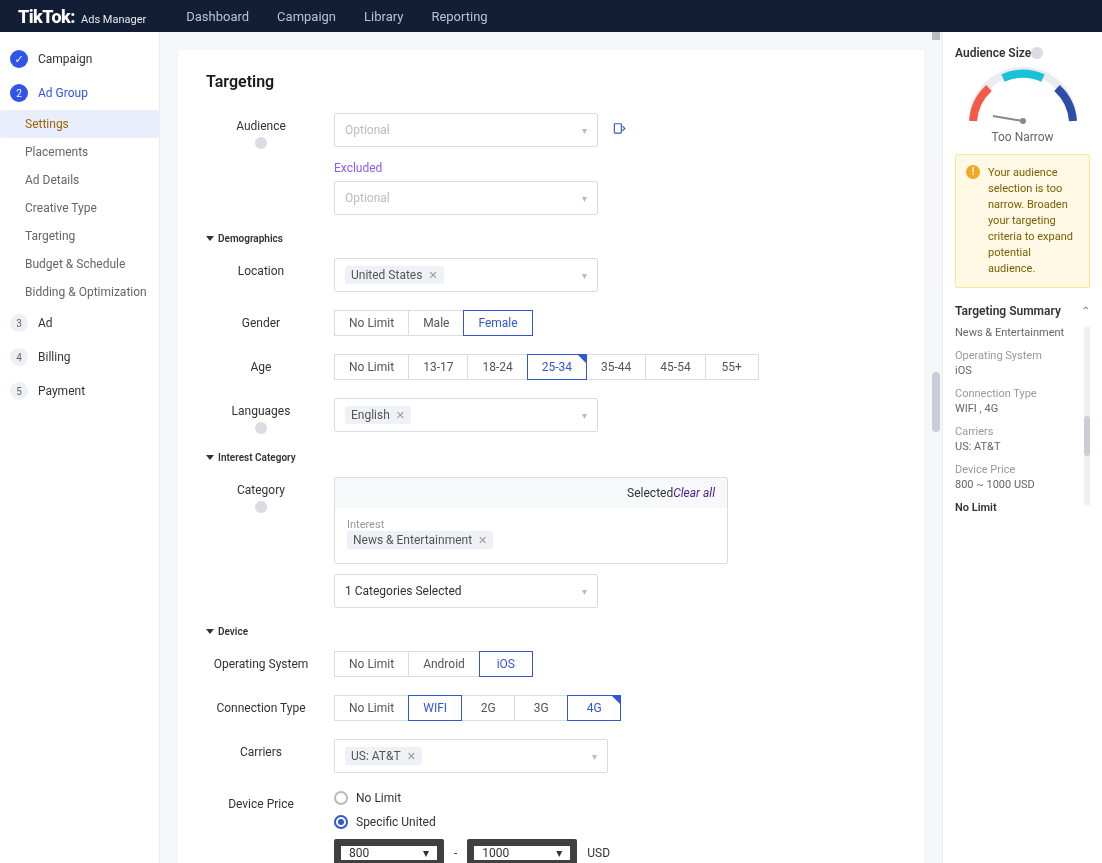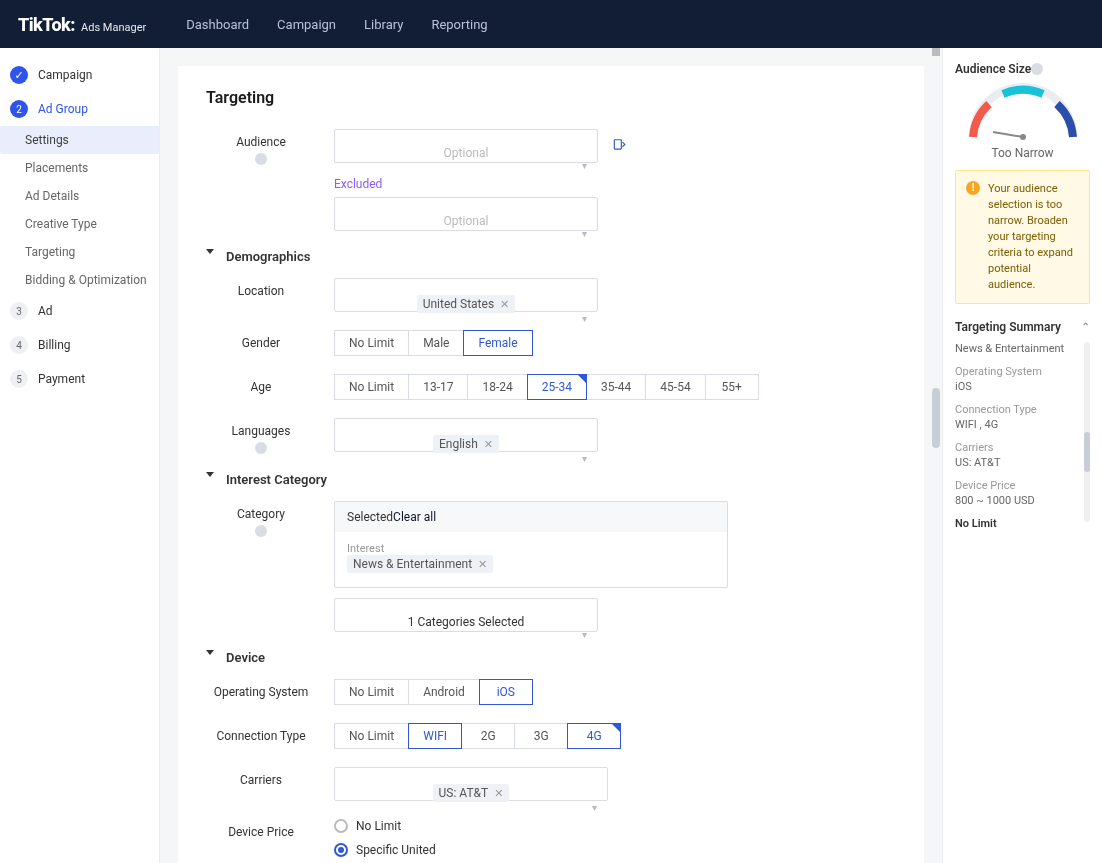--- a/index.html
+++ b/index.html
@@ -1,73 +1,73 @@
 <!DOCTYPE html>
 <html><head>
 <meta charset="utf-8">
 <style>
   * { box-sizing: border-box; margin: 0; padding: 0; }
   body { font-family: -apple-system, BlinkMacSystemFont, "Segoe UI", Roboto, Helvetica, Arial, sans-serif; font-size: 12px; background: #f5f6f8; width: 1102px; height: 863px; overflow: hidden; color: #333; }
 
   
-  .topnav { height: 48px; background: #121e36; color: #fff; display: flex; align-items: center; padding: 0 18px; }
+  .topnav { height: 32px; background: #121e36; color: #fff; display: flex; align-items: center; padding: 0 18px; }
   .brand { display: flex; align-items: baseline; gap: 6px; }
   .brand-logo { font-weight: 800; font-size: 18px; letter-spacing: -0.5px; color:#fff;}
   .brand-sub { font-size: 11px; opacity: .9; }
   .topnav-links { display: flex; gap: 28px; margin-left: 40px; }
   .topnav-links a { color: #b8c2d8; font-size: 13px; text-decoration: none; }
 
   
   .wrap { display: grid; grid-template-columns: 160px 1fr 160px; height: calc(863px - 40px); }
 
   
   .sidebar { background: #fff; border-right: 1px solid #eaecf0; padding-top: 10px; }
   .step { display: flex; align-items: center; gap: 10px; padding: 8px 10px 8px 10px; cursor: pointer; color: #333; }
   .step .num { width: 18px; height: 18px; border-radius: 50%; display: inline-flex; align-items: center; justify-content: center; font-size: 10px; background: #eef0f4; color: #666; }
   .step.done .check { width:18px;height:18px;border-radius:50%;background:#2f54eb;color:#fff;display:flex;align-items:center;justify-content:center;font-size:11px;}
   .step.active { color: #2f54eb; }
   .step.active .num { background: #2f54eb; color: #fff; }
   .subitems { padding-left: 0px; }
   .subitem { padding: 7px 10px 7px 25px; color: #666; font-size: 12px; cursor: pointer; }
-  .subitem.active { background: #e8eefc; color: #404040; border-radius: 2px; }
+  .subitem.active { background: #e8eefc; color: #a16207; border-radius: 2px; }
 
   
   .main-outer { position: relative; }
   .main-scrollbar { position: absolute; right: 0; top: 0; width: 12px; height: 100%; background: #f5f6f8; }
   .main-scrollbar::after { content:""; position:absolute; left:2px; top:0px; width:8px; height:8px; background:#bbb; border-radius:0;}
   .main-scrollbar .thumb { position:absolute; left:2px; top:340px; width:8px; height:60px; background:#c9ced6; border-radius:4px;}
   .panel { background: #fff; margin: 18px; padding: 22px 28px 30px; height: calc(100% - 36px); overflow: hidden; }
 
   h2.section-title { font-size: 16px; font-weight: 600; color: #1a1a1a; margin-bottom: 22px; }
-  .subsection { display:flex; gap:12px; font-weight:600; font-size:13px; color:#333; margin: 10px 0 14px; }
+  .subsection { display:flex; align-items:center; gap:4px; font-weight:600; font-size:10px; color:#333; margin: 10px 0 14px; }
   .caret { width:0;height:0;border-left:4px solid transparent;border-right:4px solid transparent;border-top:5px solid #333;display:inline-block;}
 
   .field-row { display: flex; align-items: flex-start; margin-bottom: 18px; }
   .field-row > .label { width: 128px; text-align: right; padding-right: 18px; padding-top: 6px; color: #333; font-size:12px; display:flex; justify-content:flex-end; align-items:center; gap:4px;flex-direction:column;}
   .field-row > .control { flex: 0 0 auto; }
   .info-ic { width:12px;height:12px;border-radius:50%;background:#d9dce2;display:inline-block;}
 
-  .select { position:relative; width: 264px; height: 28px; border: 1px solid #d9dce2; border-radius: 2px; background:#fff; display:flex; align-items:center; padding: 16px 10px; color:#bbb; font-size:12px;flex-direction:column;}
+  .select { position:relative; width: 264px; height: 28px; border: 1px solid #d9dce2; border-radius: 2px; background:#fff; display:flex; align-items:center; padding: 16px 10px; color:#bbb; font-size:12px;}
   .select.filled { color:#333; }
   .select .arrow { margin-left:auto; color:#bbb; font-size:10px;}
 
   .file-icon { margin-left:14px; color:#3157d6; font-size:14px; }
 
   .tag { display:inline-flex; align-items:center; background:#eef1f6; border-radius:2px; padding:2px 6px; font-size:12px; color:#555; gap:6px;}
   .tag .x { color:#999; font-size:11px; cursor:pointer;}
 
   .btngrp { display:flex; }
   .btngrp .seg { border:1px solid #d9dce2; padding:5px 14px; font-size:12px; background:#fff; color:#555; margin-left:-1px; cursor:pointer; min-width:54px; text-align:center;}
   .btngrp .seg:first-child{margin-left:0;}
   .btngrp .seg.sel { border-color:#3157d6; color:#3157d6; position:relative; z-index:1;}
   .btngrp .seg.sel.corner::after { content:""; position:absolute; right:0; top:0; width:0;height:0; border-top:8px solid #3157d6; border-left:8px solid transparent;}
 
   .cat-box { border:1px solid #d9dce2; width: 394px; border-radius:2px;}
-  .cat-head { display:flex; justify-content:flex-start; padding:8px 12px; background:#f7f8fa; font-size:12px;}
-  .cat-head .clear { color:#0f172a; cursor:pointer;}
+  .cat-head { display:flex; justify-content:flex-end; padding:8px 12px; background:#f7f8fa; font-size:12px;}
+  .cat-head .clear { color:#4c1d95; cursor:pointer;font-style:italic;}
   .cat-body { padding:10px 12px 14px;}
   .cat-label { color:#999; font-size:11px; }
 
   .radio-row { display:flex; align-items:center; gap:8px; margin-bottom:10px; font-size:12px;}
   .radio { width:14px;height:14px;border-radius:50%;border:2px solid #bbb;display:inline-block;position:relative;}
   .radio.checked { border-color:#3157d6;}
   .radio.checked::after{content:"";position:absolute;left:2px;top:2px;width:6px;height:6px;border-radius:50%;background:#3157d6;}
 
   .numsel { width:110px; height:28px; border:7px solid #404040; border-radius:2px; padding:0 8px; display:flex; align-items:center; justify-content:space-between; font-size:12px;}
   .range-row { display:flex; align-items:center; gap:10px; margin-top:4px;}
@@ -118,20 +118,21 @@
     <div class="step active">
       <span class="num">2</span>
       <span>Ad Group</span>
     </div>
     <div class="subitems">
       <div class="subitem active">Settings</div>
       <div class="subitem">Placements</div>
       <div class="subitem">Ad Details</div>
       <div class="subitem">Creative Type</div>
       <div class="subitem">Targeting</div>
+      <div class="subitem">Budget &amp; Schedule</div>
       <div class="subitem">Bidding &amp; Optimization</div>
     </div>
     <div class="step">
       <span class="num">3</span>
       <span>Ad</span>
     </div>
     <div class="step">
       <span class="num">4</span>
       <span>Billing</span>
     </div>

